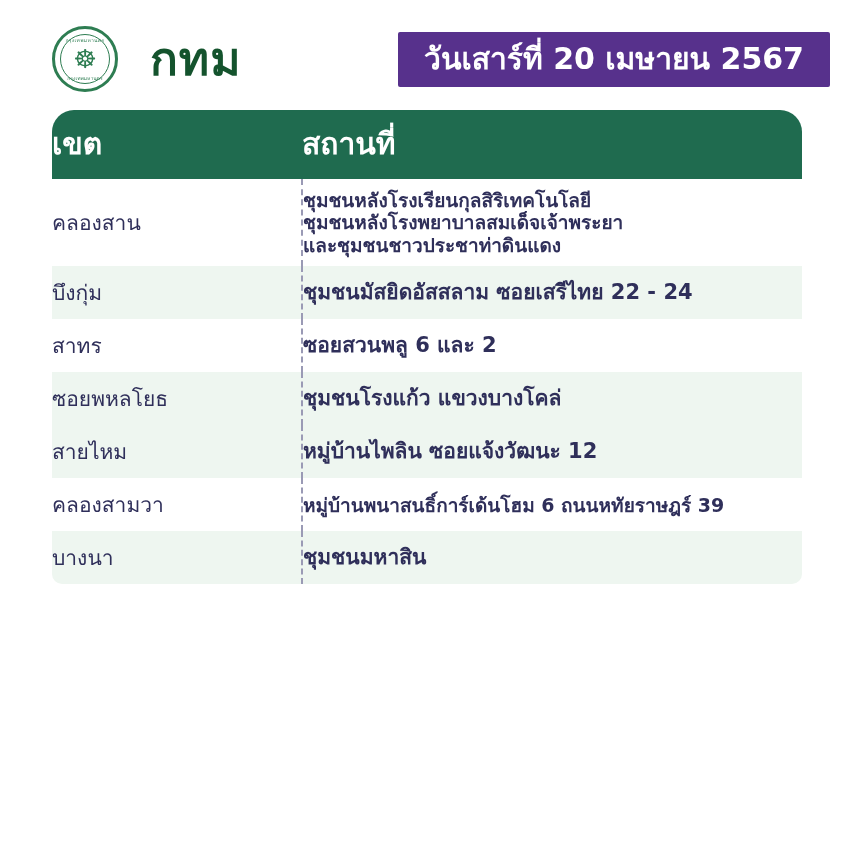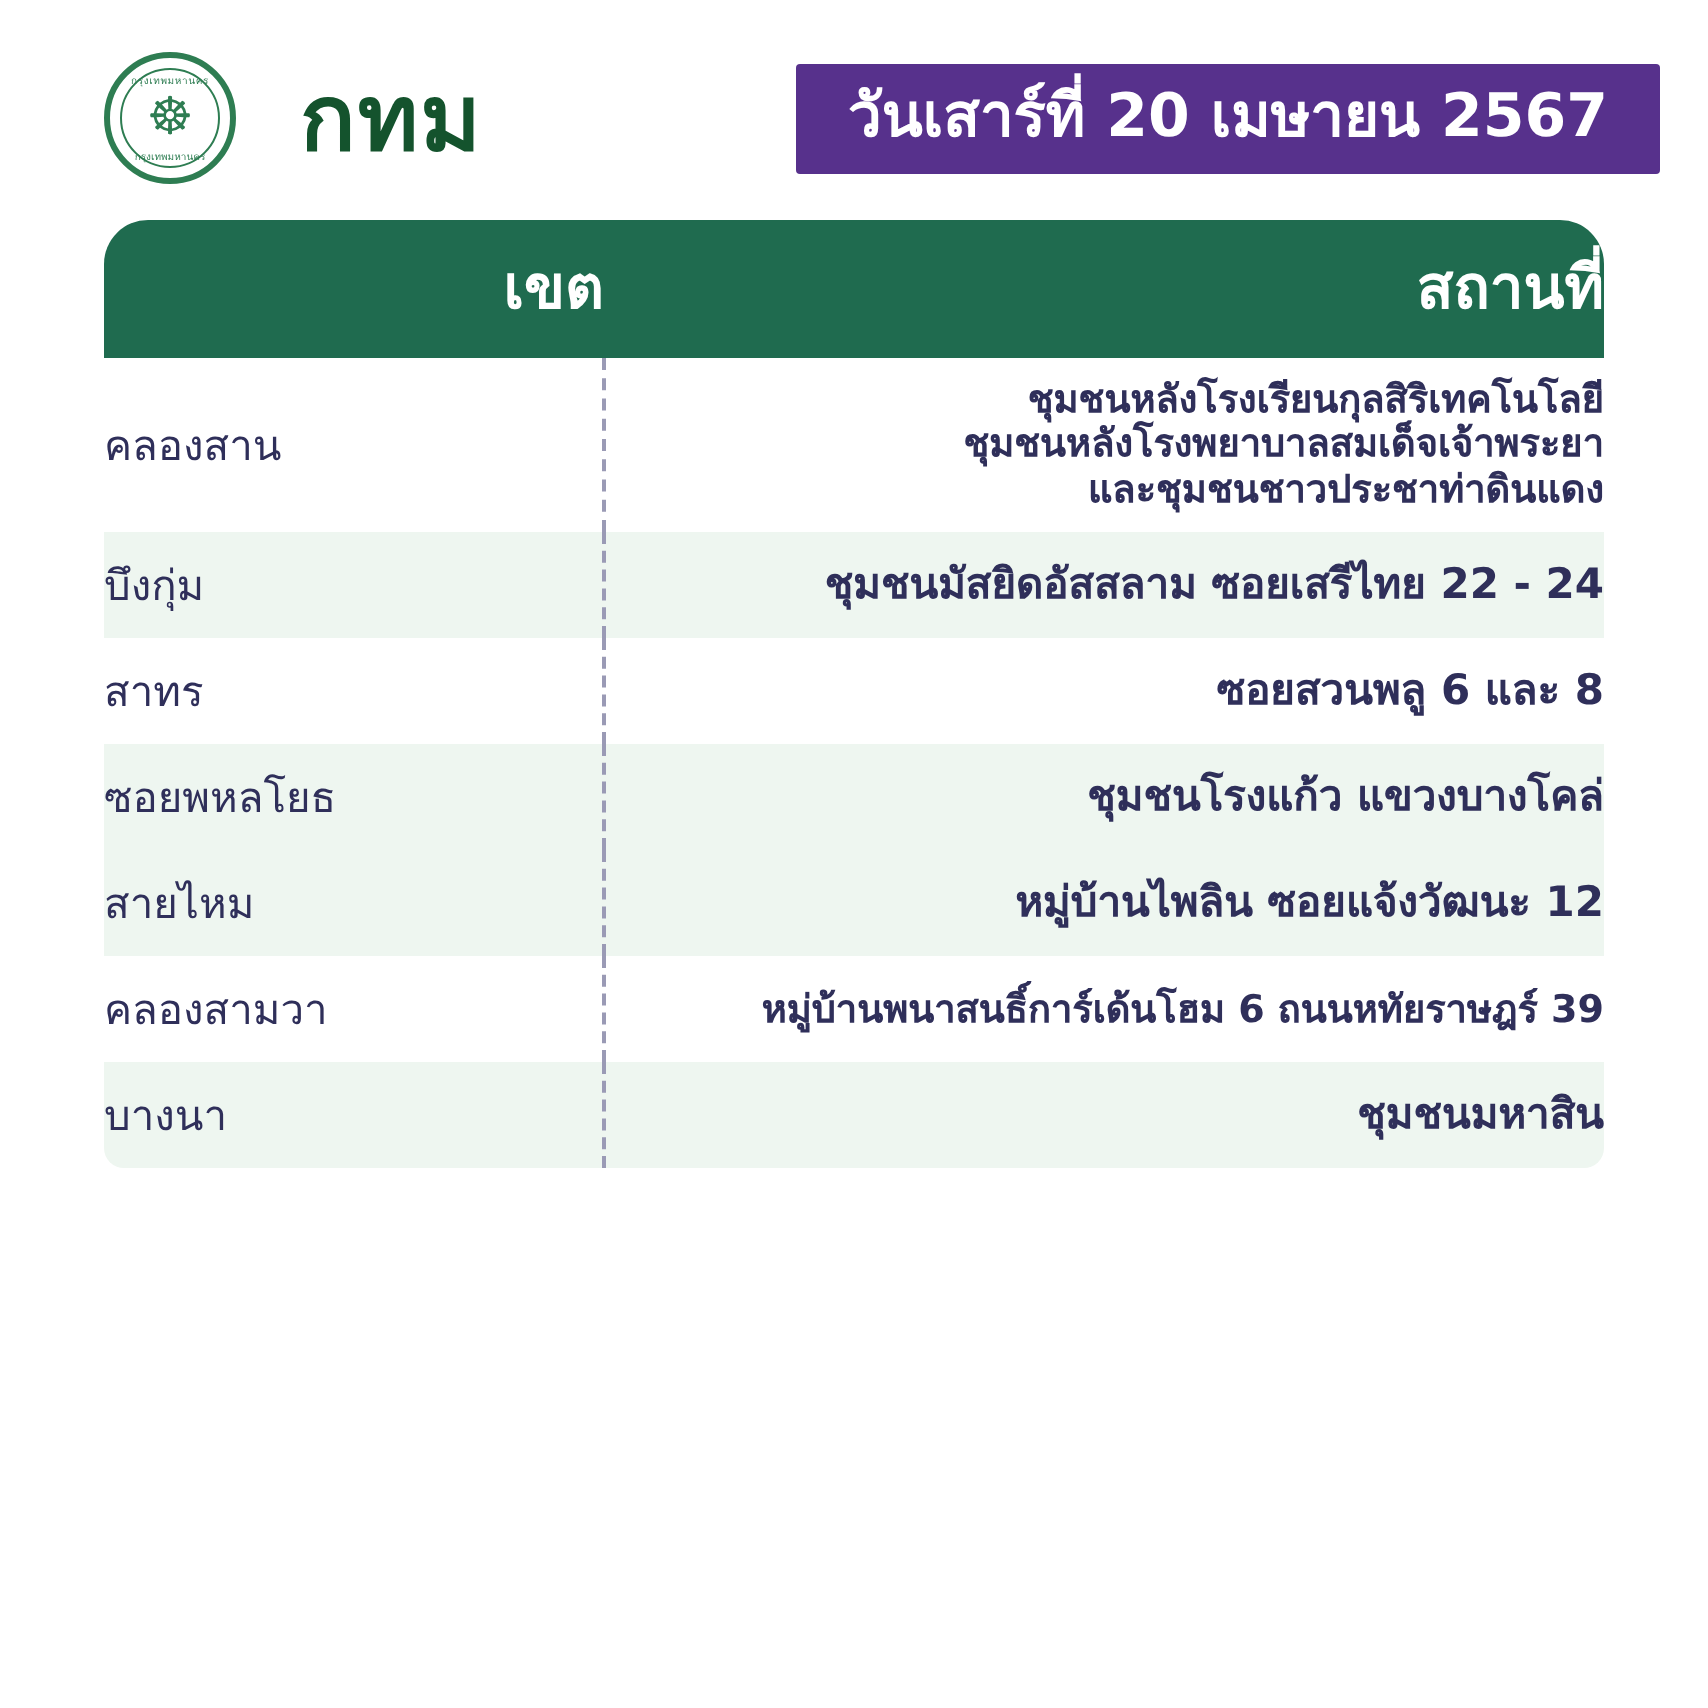--- a/index.html
+++ b/index.html
@@ -110,21 +110,21 @@
     width: 100%;
     border-collapse: collapse;
     table-layout: fixed;
   }
   .table th {
     background: #1f6b4f;
     color: #ffffff;
     font-size: 30px;
     font-weight: bold;
     padding: 10px 0 12px 0;
-    text-align: right;
+    text-align: left;
   }
   .col-district { width: 250px; }
   .col-place { width: auto; }
 
   .table td {
     font-size: 21px;
     color: #2f2f5a;
     padding: 10px 0;
     vertical-align: middle;
   }
@@ -138,21 +138,20 @@
   .td-place {
     padding-left: 18px;
     color: #1f7a46;
     font-weight: bold;
   }
   .row-alt td {
     background: #eef6f0;
   }
   .place-lines {
     line-height: 1.18;
-    text-align: right;
   }
   .place-lines div {
     white-space: nowrap;
   }
   .shrink {
     font-size: 19px;
   }
 </style>
 </head>
 <body>
@@ -199,21 +198,21 @@
             <td class="td-place">
               <div class="place-lines">
                 <div>ชุมชนมัสยิดอัสสลาม ซอยเสรีไทย 22 - 24</div>
               </div>
             </td>
           </tr>
           <tr>
             <td class="td-district">สาทร</td>
             <td class="td-place">
               <div class="place-lines">
-                <div>ซอยสวนพลู 6 และ 8</div>
+                <div>ซอยสวนพลู 6 และ 2</div>
               </div>
             </td>
           </tr>
           <tr class="row-alt">
             <td class="td-district">ซอยพหลโยธ</td>
             <td class="td-place">
               <div class="place-lines">
                 <div>ชุมชนโรงแก้ว แขวงบางโคล่</div>
               </div>
             </td>

